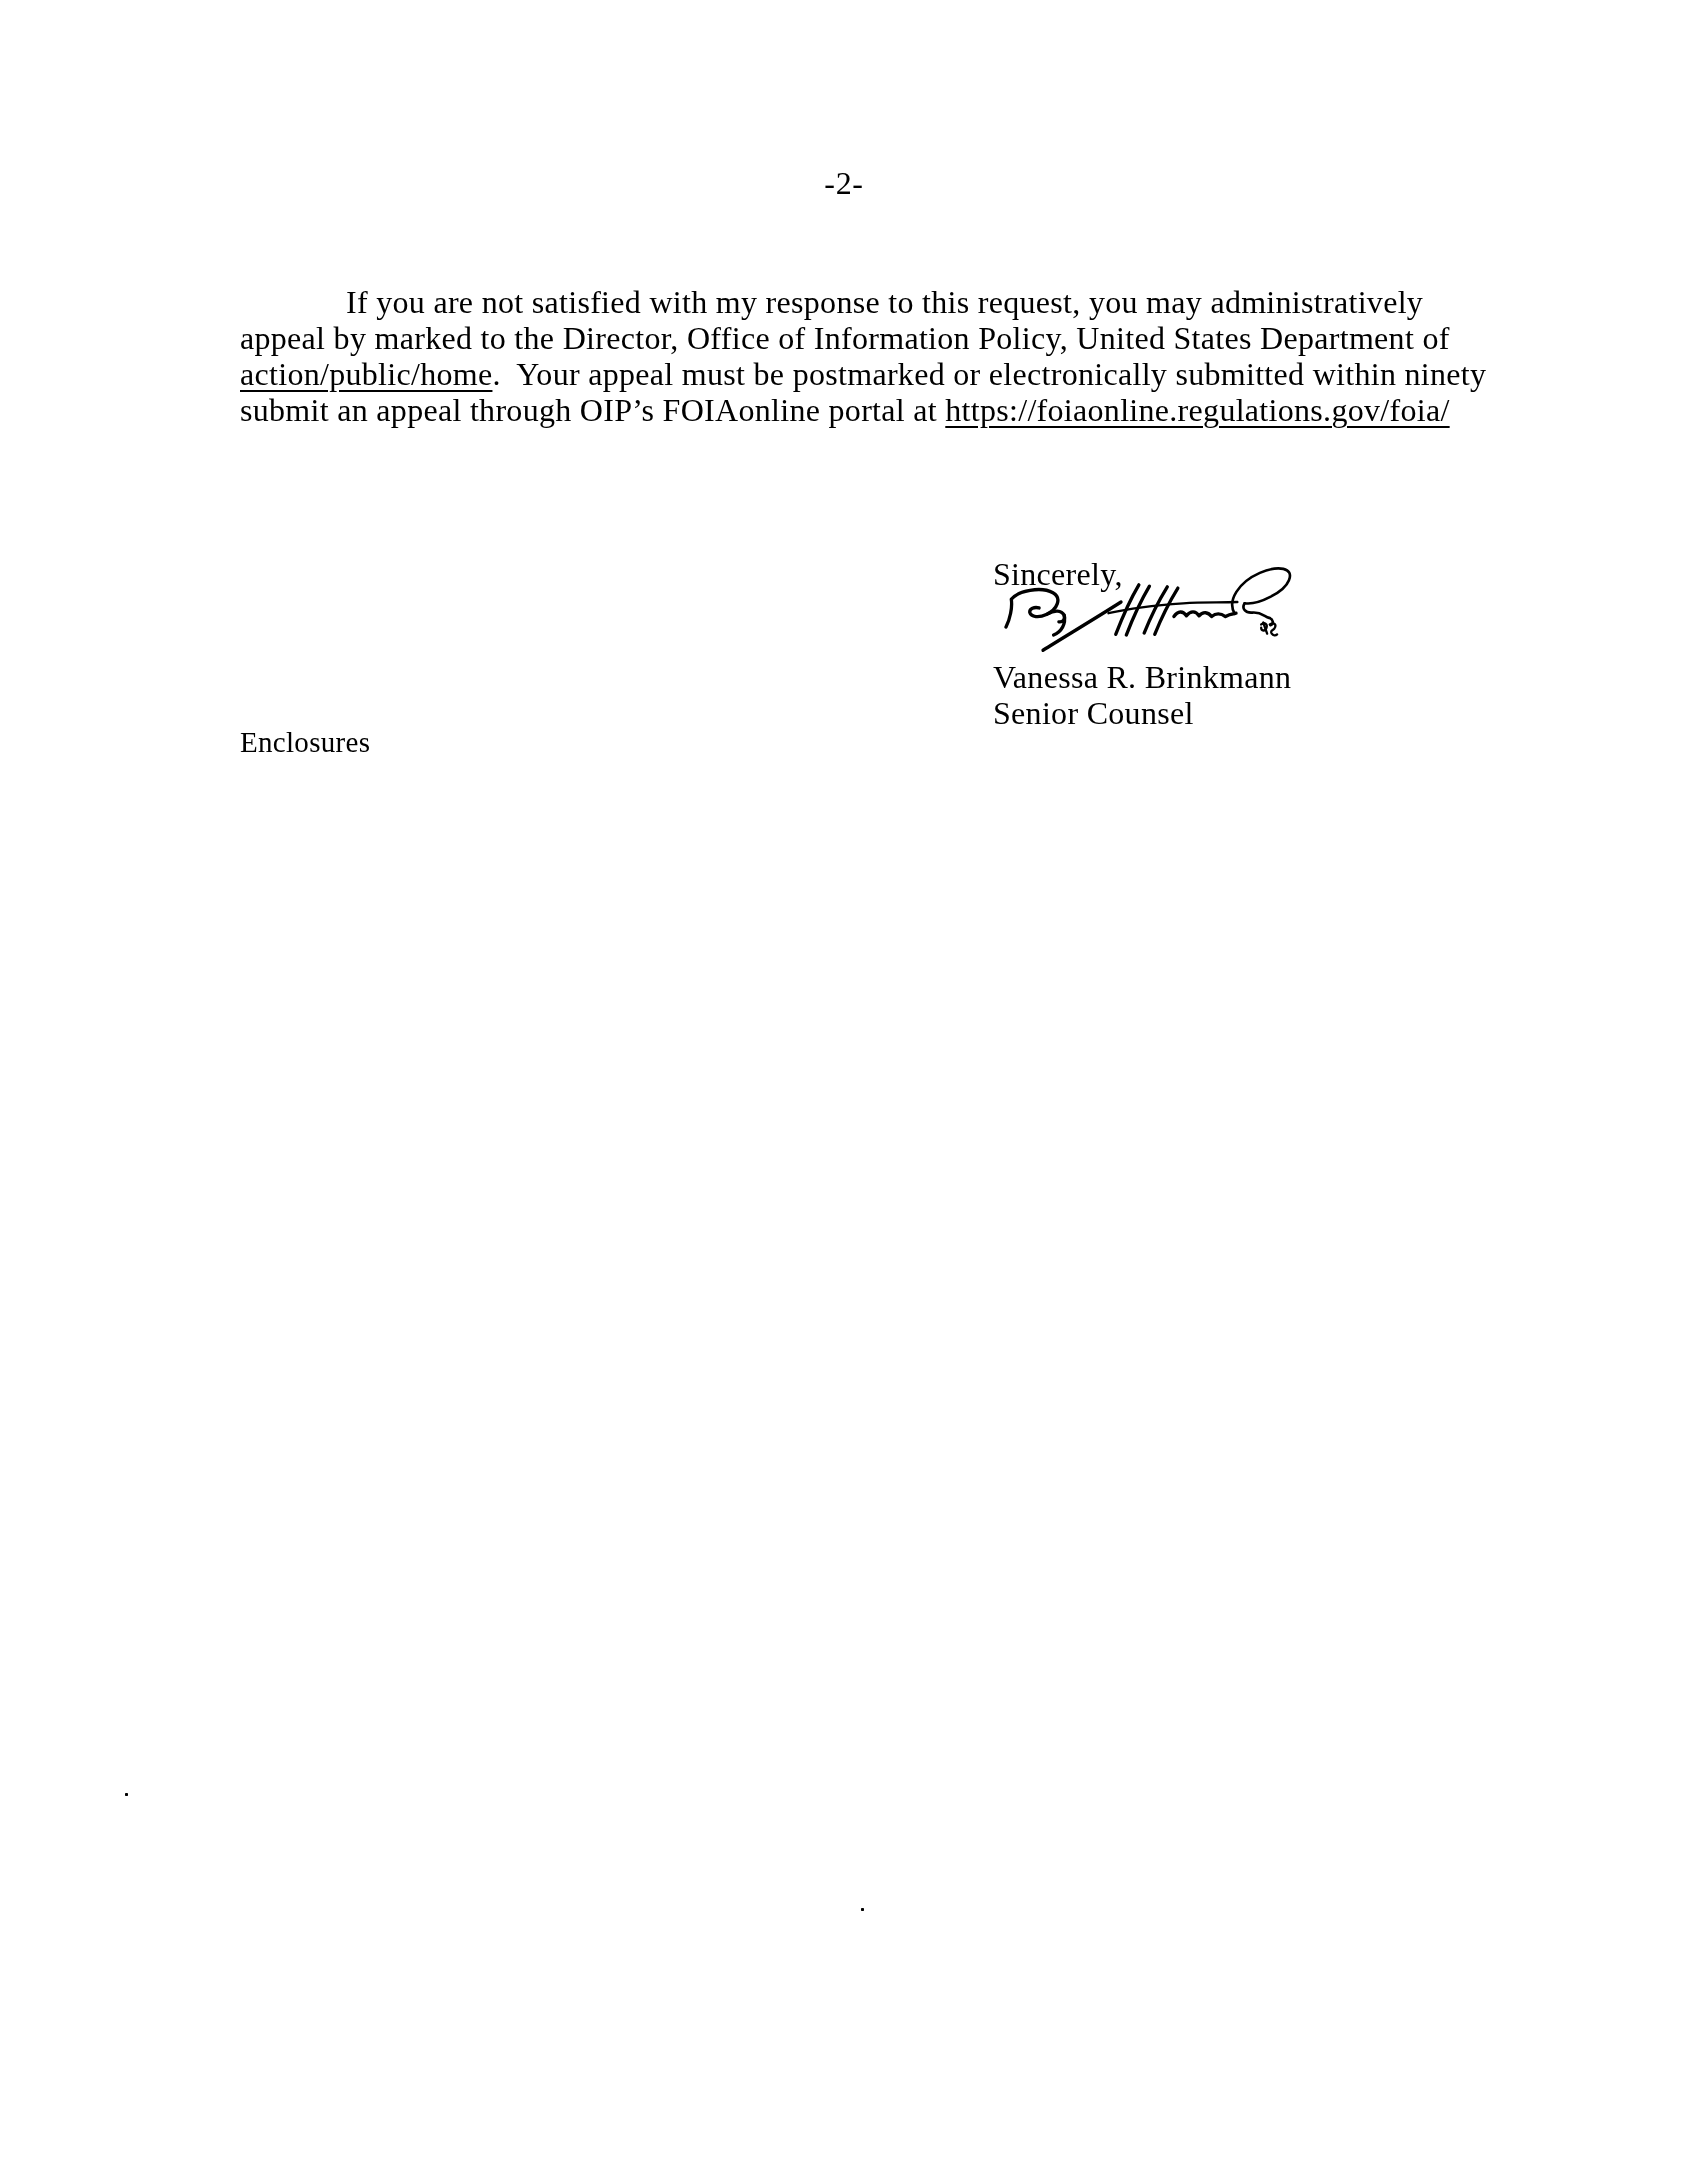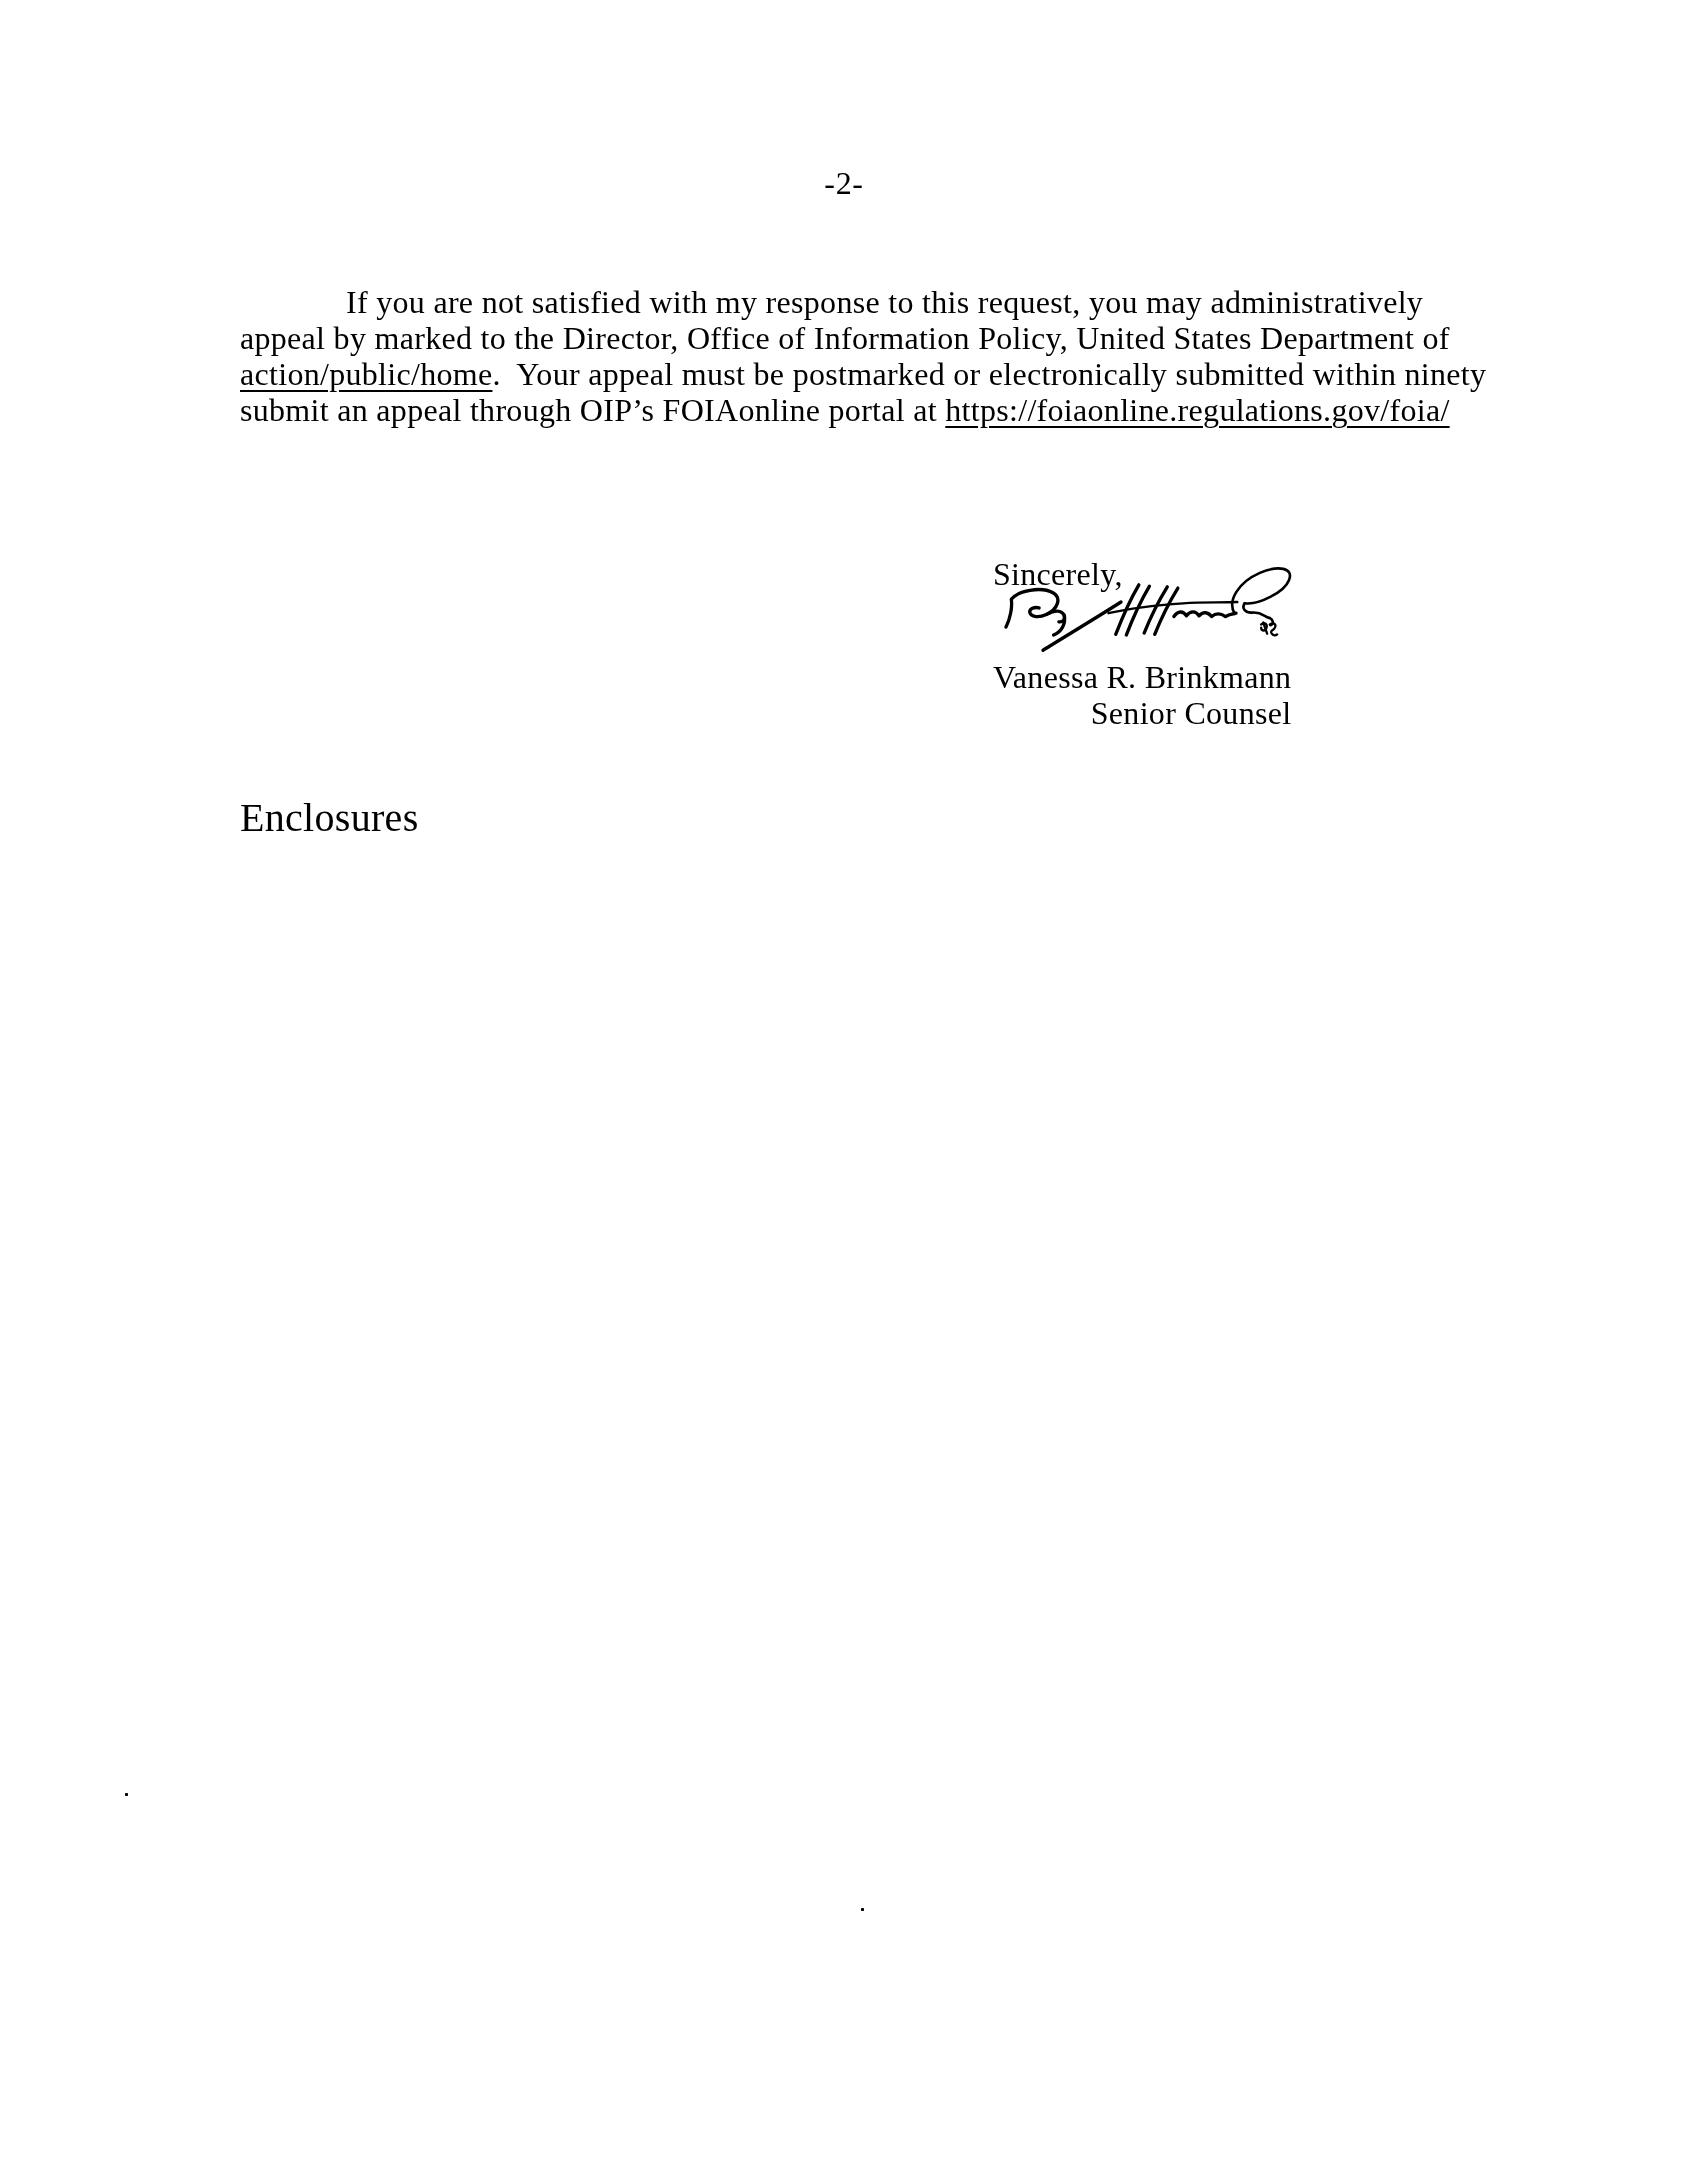--- a/index.html
+++ b/index.html
@@ -62,27 +62,26 @@
     width: 450px;
     height: 119px;
   }
   .signer-block {
     position: absolute;
     top: 659px;
     left: 993px;
     font-size: 32px;
     line-height: 36px;
     letter-spacing: 0.3px;
-    text-align: right;
   }
   .enclosures {
     position: absolute;
-    top: 800px;
+    top: 724px;
     left: 240px;
-    font-size: 40px;
+    font-size: 29px;
     line-height: 36px;
     letter-spacing: 0.3px;
   }
   .speck {
     position: absolute;
     background: #000;
     border-radius: 0.7px;
   }
   .speck-1 { top: 1793px; left: 125px; width: 3.3px; height: 3.3px; }
   .speck-2 { top: 1908px; left: 861px; width: 2.6px; height: 2.6px; }

